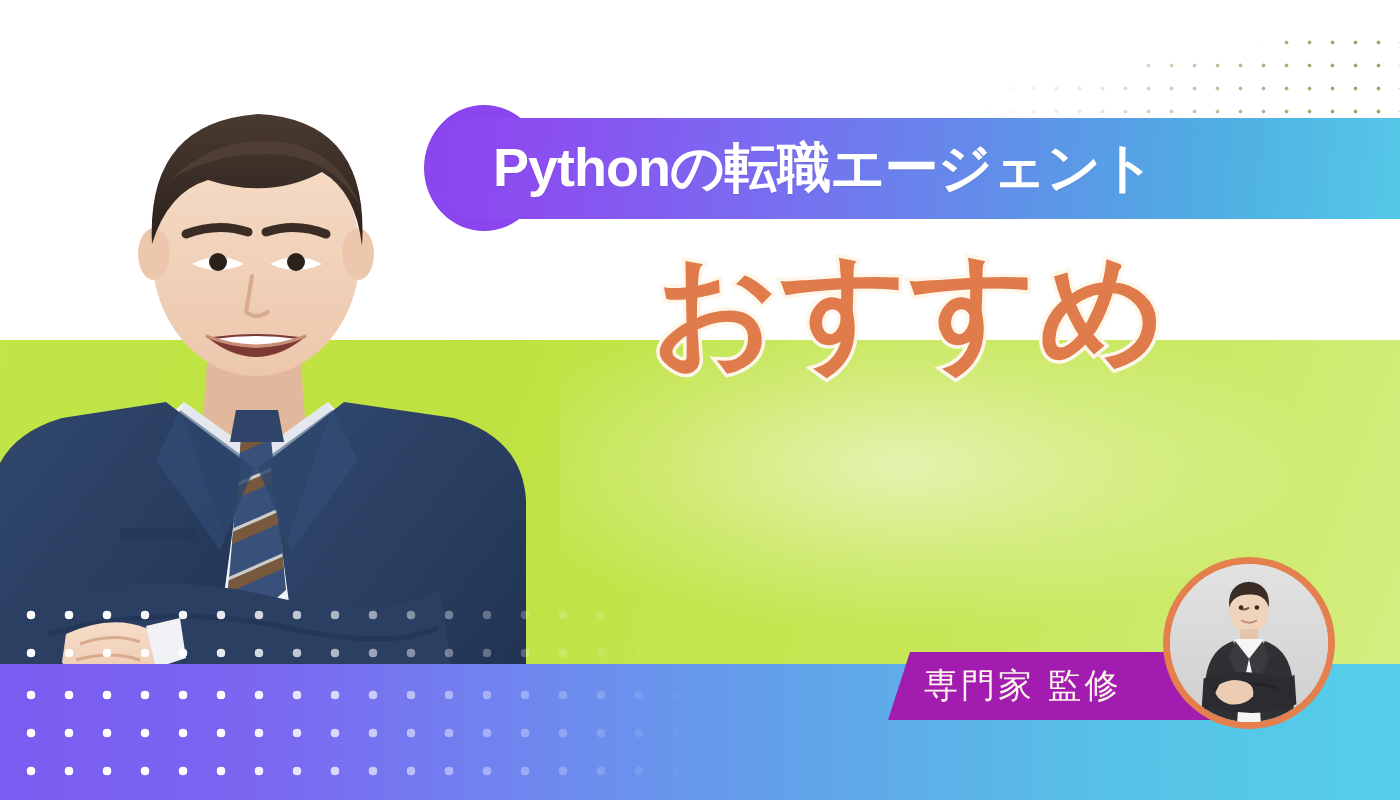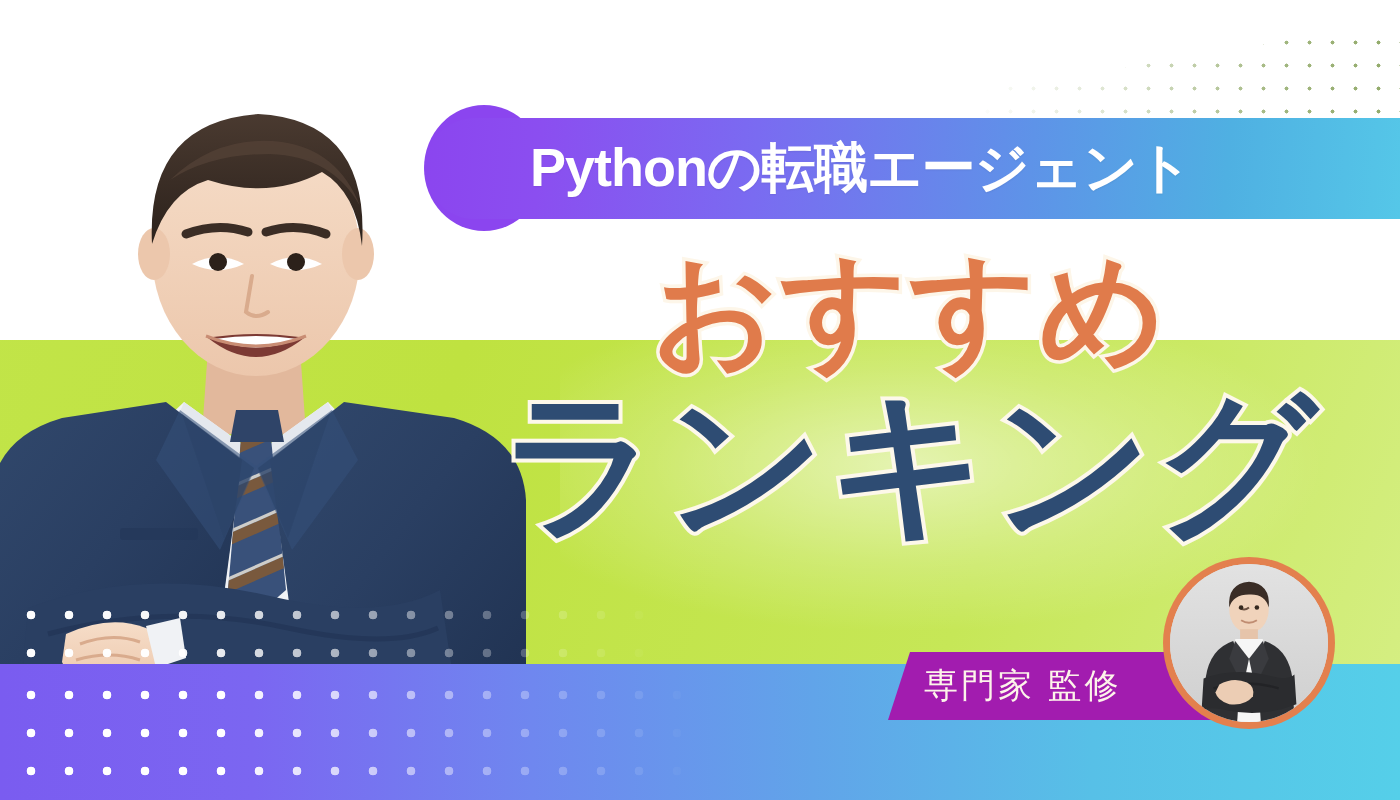--- a/index.html
+++ b/index.html
@@ -74,21 +74,21 @@
     width:975px; height:101px;
     background:linear-gradient(95deg,#8b45ef 0%,#8b4ef0 12%,#7a6bf1 34%,#5e93e8 62%,#4fb0e2 82%,#55c7e8 100%);
     border-radius:51px 0 0 51px;
     display:flex; align-items:center;
   }
   .top-banner-text {
     color:#ffffff;
     font-size:54px;
     font-weight:bold;
     letter-spacing:-1px;
-    margin-left:105px;
+    margin-left:68px;
     white-space:nowrap;
     text-shadow:0 1px 2px rgba(0,0,0,.07);
   }
 
   
   .headline {
     position:absolute; left:480px; top:248px; width:860px;text-align:center;
   }
   .line-osusume {
     font-size:124px;
@@ -281,21 +281,20 @@
 
   <div class="purple-blob"></div>
 
   <div class="top-banner">
     <span class="top-banner-text">Pythonの転職エージェント</span>
   </div>
 
   <div class="glow"></div>
   <div class="headline">
     <div class="line-osusume">おすすめ</div>
-    <div class="line-ranking">ランキング</div>
   </div>
 
   <div class="upper-dots"></div>
 
   <div class="bottom-band">
     <div class="bottom-band-dots"></div>
   </div>
 
   <div class="expert-ribbon">
     <span class="expert-ribbon-text">専門家 監修</span>

